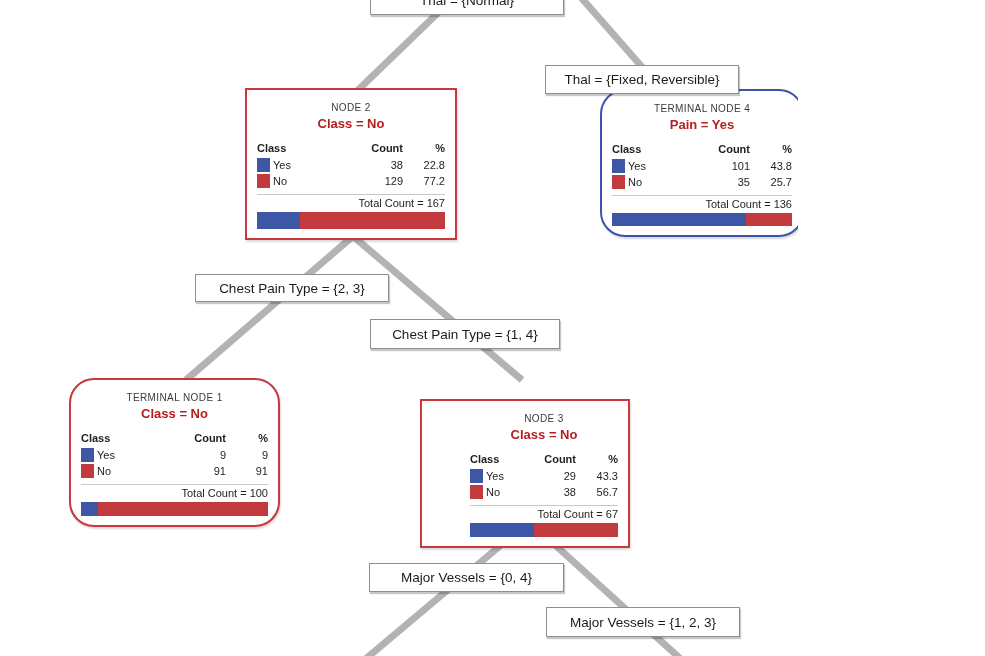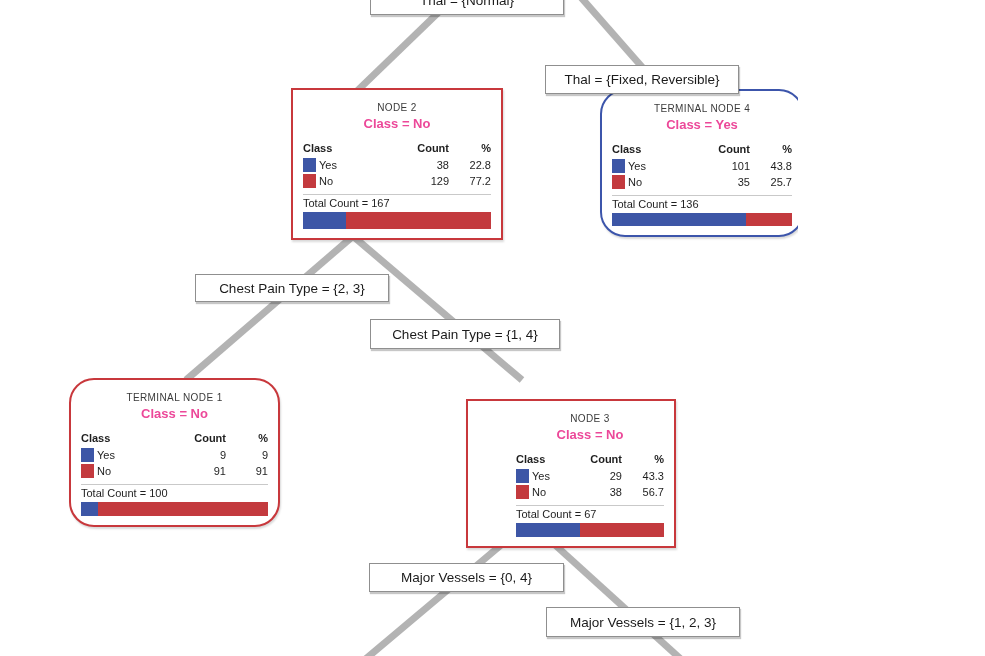--- a/index.html
+++ b/index.html
@@ -23,45 +23,45 @@
   #lbl-cpt-23{left:195px;top:274px;width:192px;height:26px;}
   #lbl-cpt-14{left:370px;top:319px;width:188px;height:28px;text-align:right;}
   #lbl-mv-04{left:369px;top:563px;width:193px;height:27px;}
   #lbl-mv-123{left:546px;top:607px;width:192px;height:28px;justify-content:center;}
   
   .node{
     position:absolute;z-index:2;background:#fff;box-sizing:border-box;
     box-shadow:1px 2px 2px rgba(0,0,0,0.15);
     padding:9px 10px 9px 10px;display:flex;flex-direction:column;
   }
-  .node.square{border-radius:0;margin-left:46px;}
+  .node.square{border-radius:0;}
   .node.rounded{border-radius:25px;}
   .node.red{border:2px solid var(--border-red,#c8383c);}
   .node.blue{border:2px solid var(--border-blue,#3c55ab);}
   #node-2{left:245px;top:88px;width:212px;height:152px;}
   #terminal-node-4{left:600px;top:89px;width:204px;height:148px;}
   #terminal-node-1{left:69px;top:378px;width:211px;height:149px;}
   #node-3{left:420px;top:399px;width:210px;height:149px;padding-left:48px;}
   .node-title{
     text-align:center;font-size:10px;letter-spacing:.4px;color:#3a3a3a;margin-top:3px;
   }
   .node-class{
-    text-align:center;font-size:13px;font-weight:bold;color:#ec4899;margin:3px 0 9px 0;
+    text-align:center;font-size:13px;font-weight:bold;color:#b91c1c;margin:3px 0 9px 0;
   }
   .tbl{font-size:11px;color:#1e1e1e;}
   .trow{display:flex;line-height:16px;}
   .thead{font-weight:bold;margin-bottom:1px;}
   .c1{flex:1;display:flex;align-items:center;text-align:left;}
   .c2{width:60px;text-align:right;}
   .c3{width:42px;text-align:right;}
   .sw{display:inline-block;width:13px;height:14px;margin-right:3px;flex:0 0 13px;}
   .sw-blue{background:var(--yes-blue,#3d56a6);}
   .sw-red{background:var(--no-red,#c33a3e);}
   .divider{border-top:1px solid #c9c9c9;margin-top:5px;}
-  .total{font-size:11px;color:#1e1e1e;margin-top:2px;}
+  .total{font-size:11px;color:#1e1e1e;margin-top:2px;text-align:right;}
   .bar{display:flex;height:17px;margin-top:3px;width:100%;}
   .bar-yes{background:var(--yes-blue,#3d56a6);height:100%;}
   .bar-no{background:var(--no-red,#c33a3e);height:100%;flex:1;}
 </style>
 </head>
 <body>
 
 <div id="canvas">
 
   <svg id="edges" width="985" height="656" viewBox="0 0 985 656">
@@ -121,21 +121,21 @@
     <div class="divider"></div>
     <div class="total">Total Count = 167</div>
     <div class="bar">
       <span class="bar-yes" style="width: 22.8%;"></span>
       <span class="bar-no"></span>
     </div>
   </div>
 
   <div class="node rounded blue" id="terminal-node-4">
     <div class="node-title">TERMINAL NODE 4</div>
-    <div class="node-class">Class = Yes</div>
+    <div class="node-class">Pain = Yes</div>
     <div class="tbl">
       <div class="trow thead">
         <span class="c1">Class</span>
         <span class="c2">Count</span>
         <span class="c3">%</span>
       </div>
       <div class="trow">
         <span class="c1">
             <i class="sw sw-blue"></i>
             <span>Yes</span>

